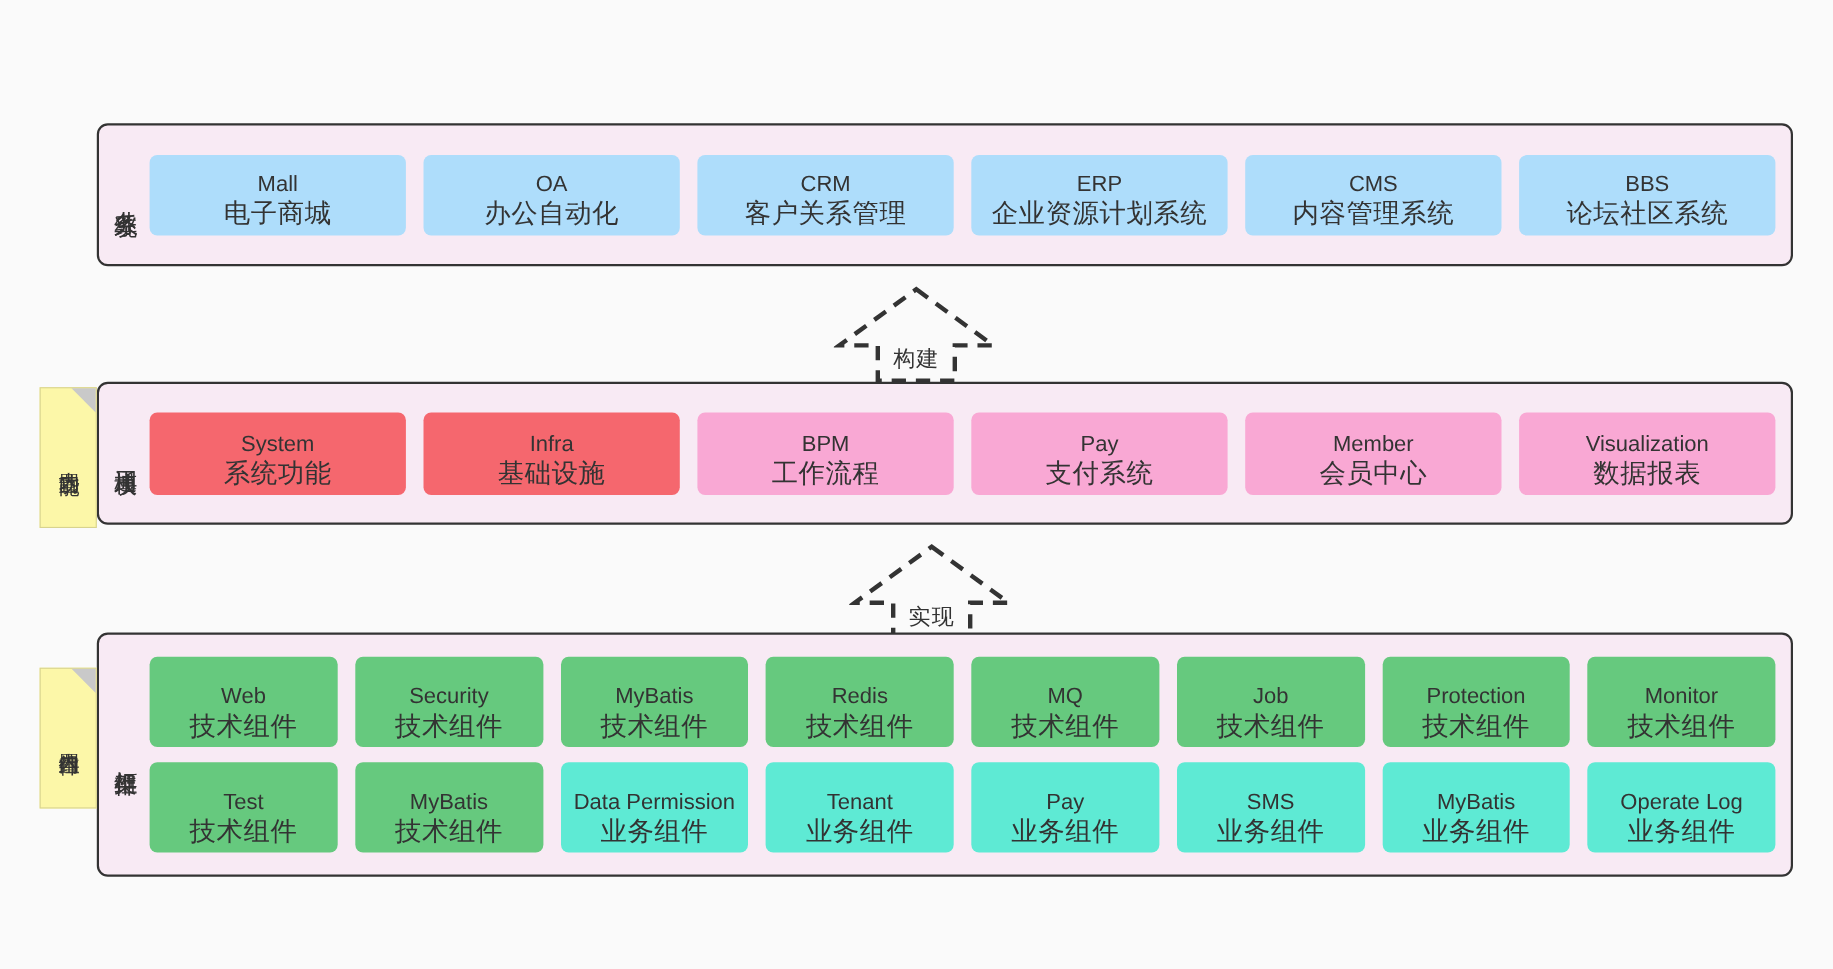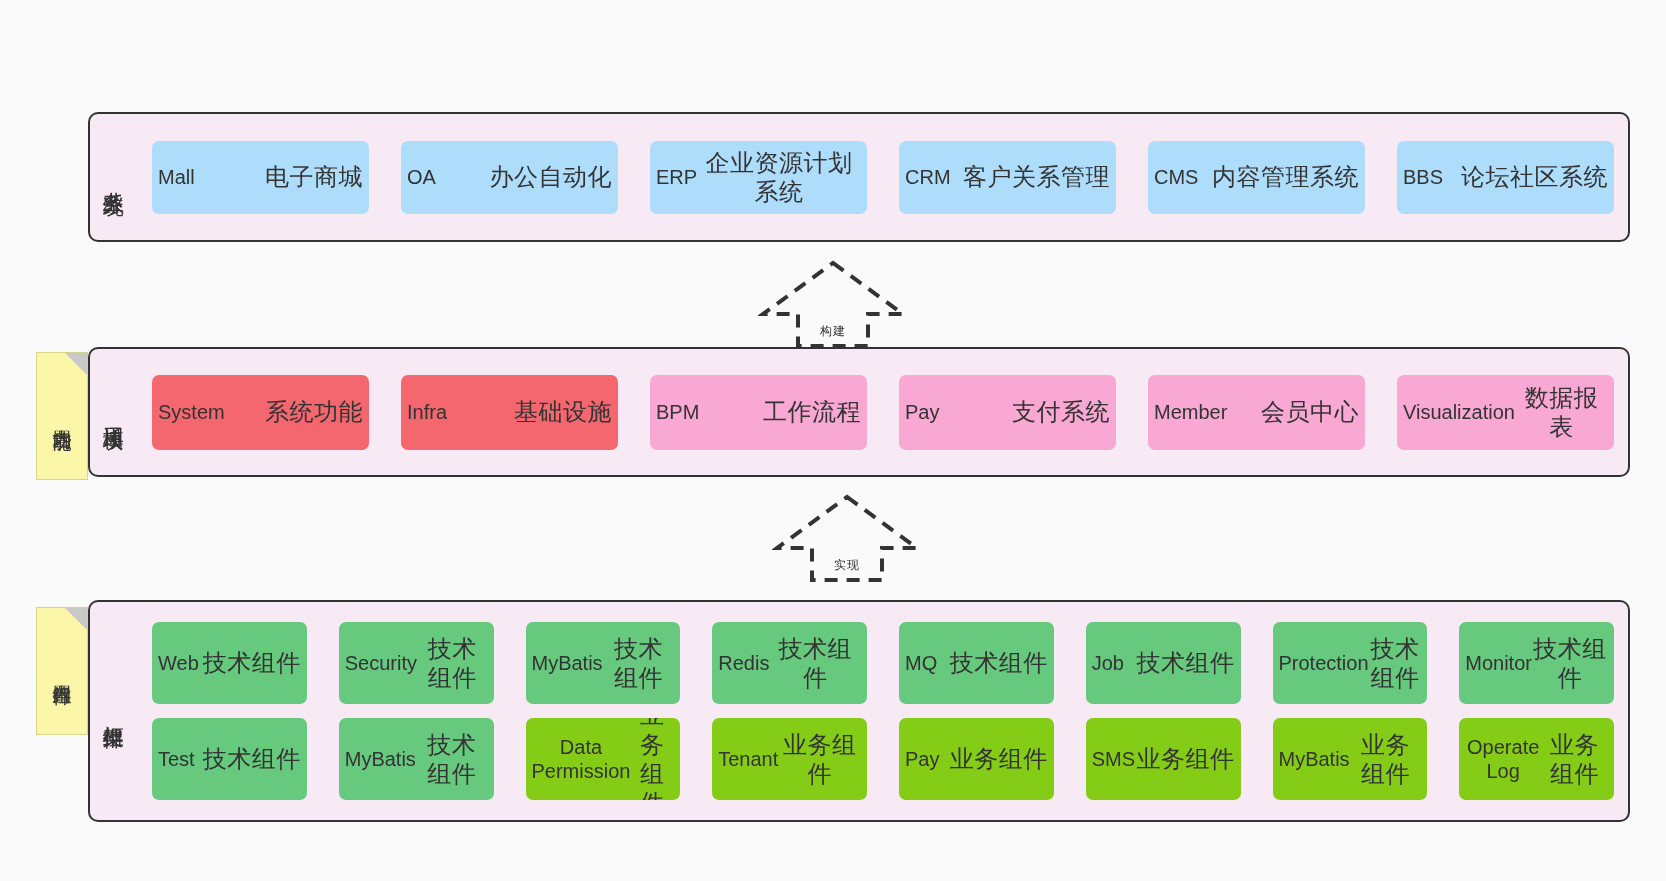--- a/index.html
+++ b/index.html
@@ -61,46 +61,45 @@
     display: flex;
     gap: 16px;
     align-items: stretch;
   }
 
   .card {
     flex: 1 1 0;
     box-sizing: border-box;
     border-radius: 7px;
     display: flex;
-    flex-direction: row;
+    flex-direction: column;
     align-items: center;
-    justify-content: space-between;
+    justify-content: flex-end;
     text-align: center;
     line-height: 1.22;
     color: #333333;
     padding: 4px 6px;
     overflow: hidden;
-    margin-left: 16px;
   }
 
   .card .en {
     font-size: 20px;
     white-space: normal;
   }
   .card .cn {
     font-size: 24px;
     letter-spacing: 0.5px;
   }
 
   
   .c-blue        { background: #AEDDFB; }
   .c-red         { background: #F5676E; }
   .c-pink        { background: #f9a8d4; }
   .c-green       { background: #66C97E; }
-  .c-lightgreen  { background: #84cc16; }
+  .c-lightgreen  { background: #5eead4; }
 
   
   #layer-business {
     left: 88px;
     top: 112px;
     width: 1542px;
     height: 130px;
   }
   #layer-business .layer-body { padding-left: 0; }
   #layer-business .card { height: 73px; }
@@ -110,21 +109,21 @@
     left: 88px;
     top: 347px;
     width: 1542px;
     height: 130px;
   }
   #layer-modules .card { height: 75px; }
 
   
   #layer-framework {
     left: 88px;
-    top: 600px;
+    top: 575px;
     width: 1542px;
     height: 222px;
   }
   #layer-framework .card { height: 82px; }
 
   
   .sticky {
     position: absolute;
     box-sizing: border-box;
     background: #FCF7A8;
@@ -168,21 +167,21 @@
     width: 150px;
     height: 92px;
   }
   .arrow svg { display: block; }
   .arrow-label {
     position: absolute;
     left: 0;
     right: 0;
     bottom: 10px;
     text-align: center;
-    font-size: 12px;
+    font-size: 20px;
     letter-spacing: 1px;
     color: #333333;
     user-select: none;
   }
   #arrow-build  { left: 758px; top: 258px; }
   #arrow-impl   { left: 772px; top: 492px; }
 </style>
 </head>
 <body>
 
@@ -194,26 +193,26 @@
       <div class="row">
         <div class="card c-blue">
           <span class="en">Mall</span>
           <span class="cn">电子商城</span>
         </div>
         <div class="card c-blue">
           <span class="en">OA</span>
           <span class="cn">办公自动化</span>
         </div>
         <div class="card c-blue">
+          <span class="en">CRM</span>
+          <span class="cn">客户关系管理</span>
+        </div>
+        <div class="card c-blue">
           <span class="en">ERP</span>
           <span class="cn">企业资源计划系统</span>
-        </div>
-        <div class="card c-blue">
-          <span class="en">CRM</span>
-          <span class="cn">客户关系管理</span>
         </div>
         <div class="card c-blue">
           <span class="en">CMS</span>
           <span class="cn">内容管理系统</span>
         </div>
         <div class="card c-blue">
           <span class="en">BBS</span>
           <span class="cn">论坛社区系统</span>
         </div>
       </div>

